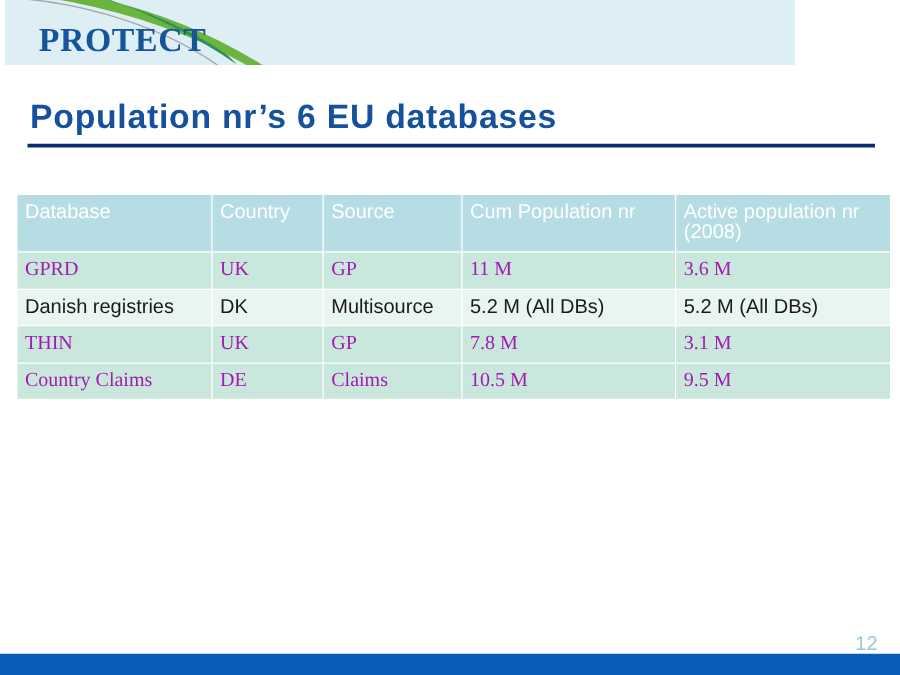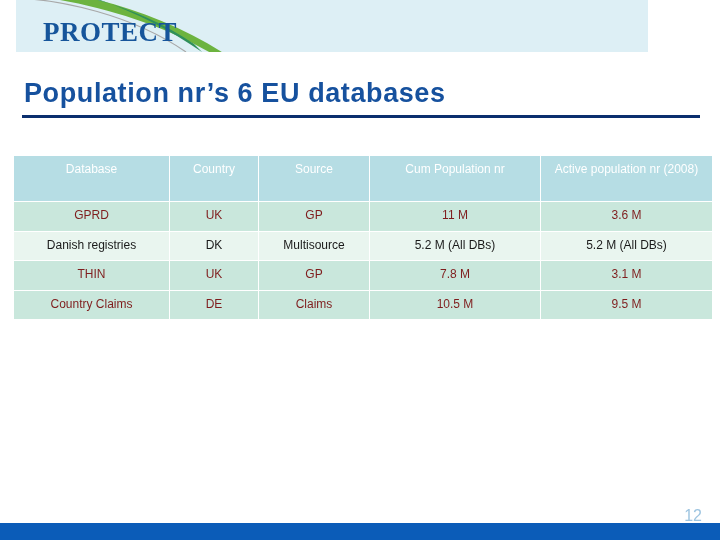--- a/index.html
+++ b/index.html
@@ -11,21 +11,21 @@
     height: 540px;
     background: #ffffff;
     font-family: "Liberation Sans", sans-serif;
     overflow: hidden;
     position: relative;
   }
 
   
   .banner {
     position: absolute;
-    left: 16px; top: 0;
+    left: 4px; top: 0;
     width: 632px;
     height: 52px;
     background: #ddeff5;
     overflow: hidden;
     text-align: right;
   }
   .banner-swoosh {
     position: absolute;
     left: 0; top: 0;
     width: 230px;
@@ -74,35 +74,36 @@
     width: 697px;
   }
   table.db-table {
     border-collapse: separate;
     border-spacing: 1px 1px;
     width: 697px;
     table-layout: fixed;
   }
   table.db-table th,
   table.db-table td {
-    text-align: center;
+    text-align: left;
     vertical-align: top;
     padding: 6px 6px 7px 6px;
-    font-size: 12px;
+    font-size: 16px;
     line-height: 15.5px;
     font-weight: normal;
   }
   table.db-table th {
     background: #b6dde4;
     color: #ffffff;
     height: 32px;
   }
   tr.row-dark td {
     background: #c9e7dc;
-    color: #7f1d1d;
+    color: #a21caf;
+    font-family: Liberation Serif, serif;
   }
   tr.row-light td {
     background: #e9f5ef;
     color: #1a1a1a;
   }
   .col-1 { width: 155px; }
   .col-2 { width: 88px; }
   .col-3 { width: 110px; }
   .col-4 { width: 170px; }
   .col-5 { width: 171px; }

